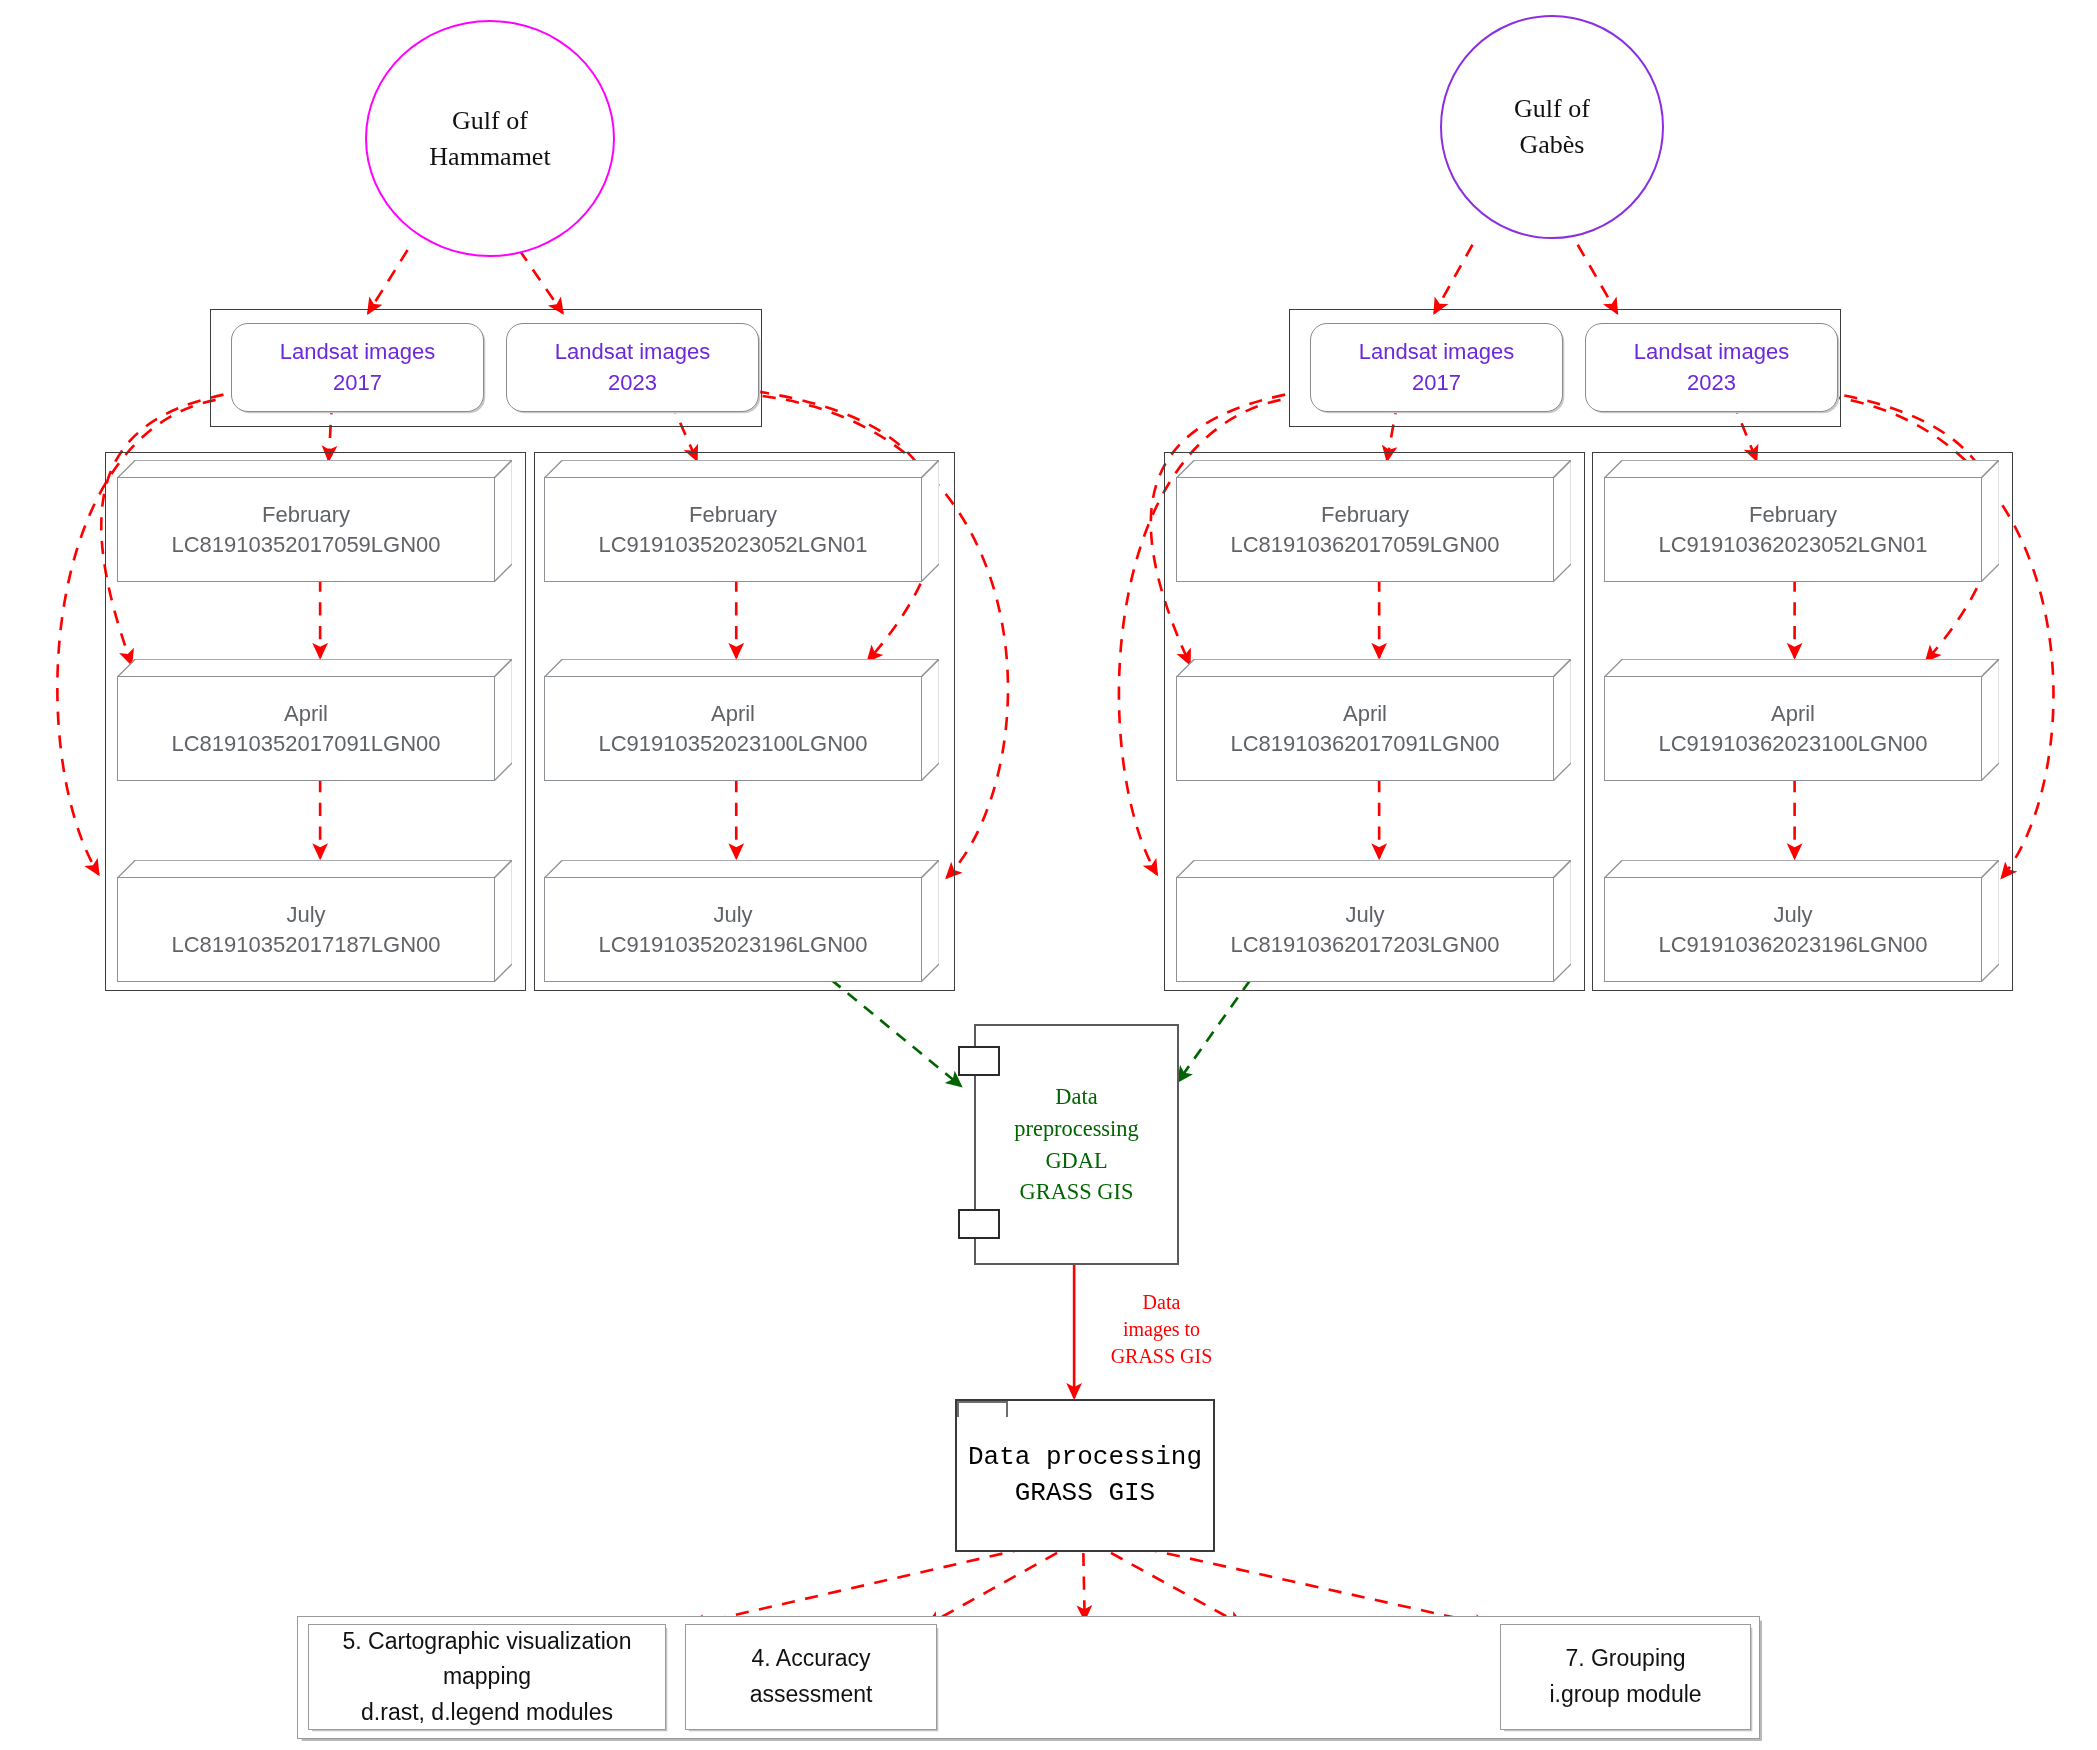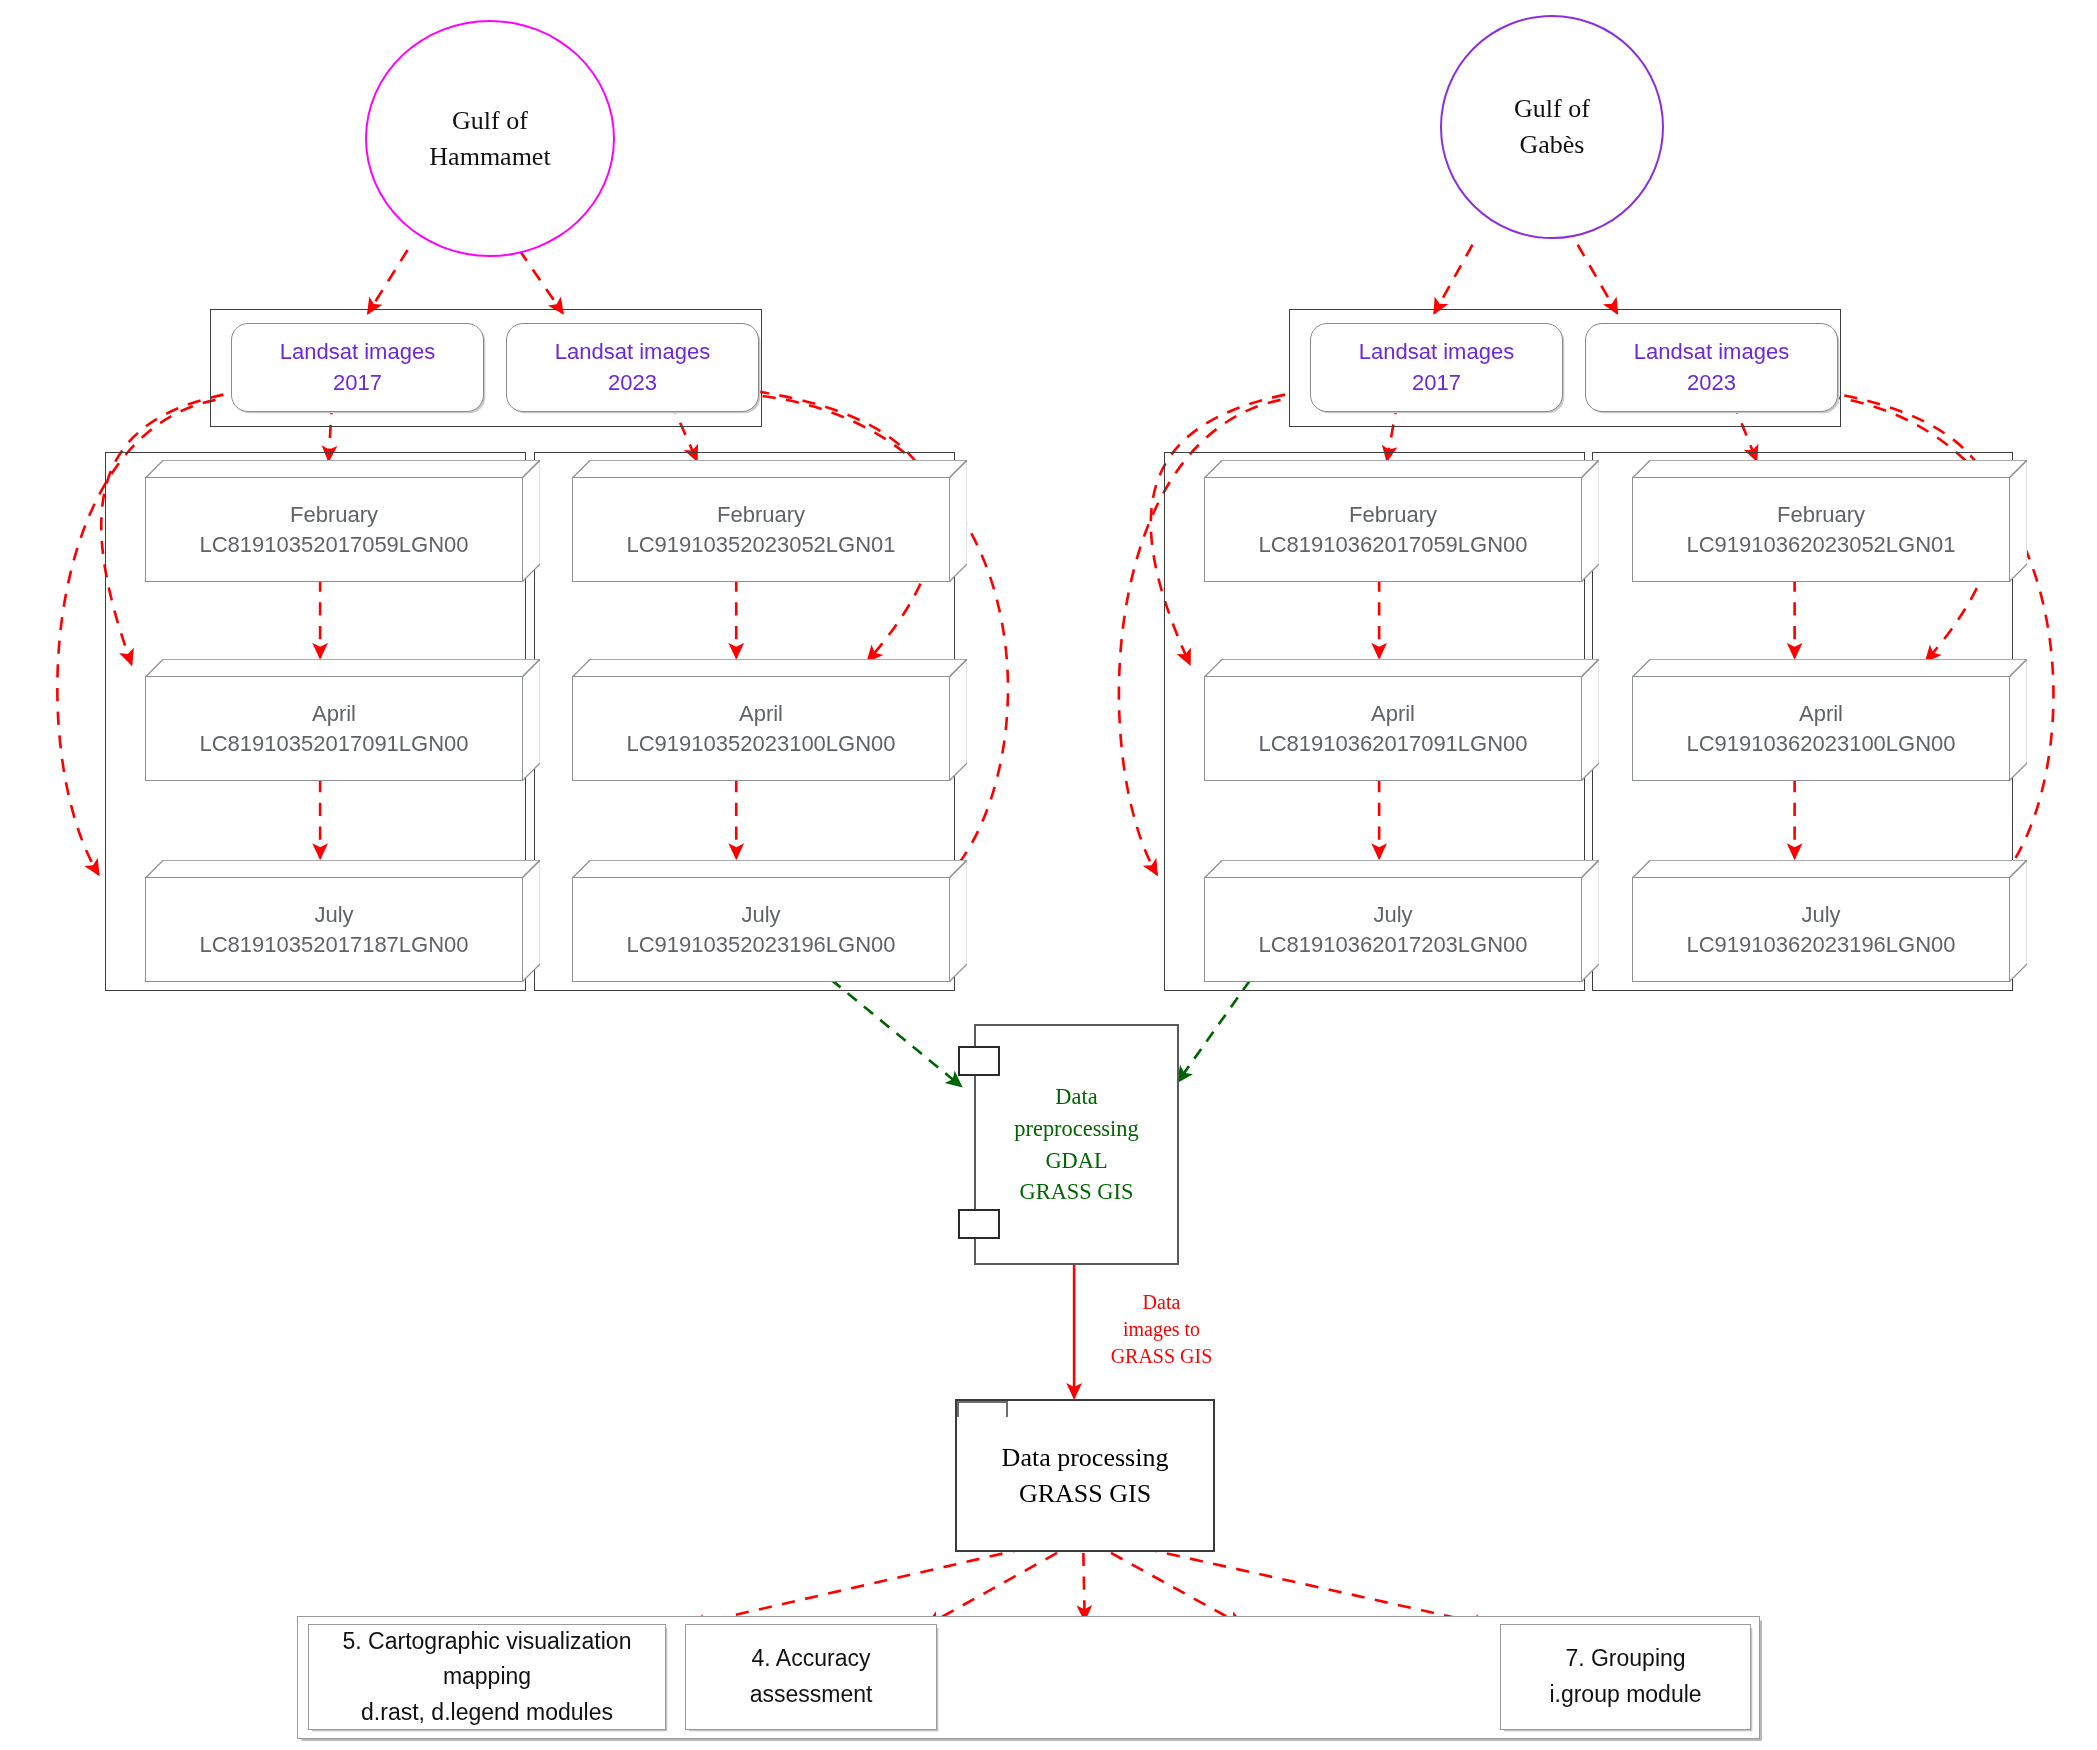--- a/index.html
+++ b/index.html
@@ -21,39 +21,39 @@
   
   .frame{border:1.3px solid #3d3d3d;background:transparent;}
 
   
   .rbox{border:1.3px solid #8a8a8a;border-radius:17px;background:#fff;
         display:flex;align-items:center;justify-content:center;text-align:center;
         color:#6d28d9;font-size:22px;line-height:1.38;
         box-shadow:2px 2px 0 -0.7px #c9c9c9;}
 
   
-  .cube{position:absolute;margin-left:28px;}
+  .cube{position:absolute;}
   .cube .face{position:absolute;left:0;bottom:0;right:17px;top:17px;
       border:1.3px solid #8d9195;background:#fff;
       display:flex;align-items:center;justify-content:center;text-align:center;
       color:#5f6367;font-size:22px;line-height:1.34;}
   .cube .topf{position:absolute;left:0;top:0;width:100%;height:18.4px;}
   .cube .sidef{position:absolute;right:0;top:0;width:18.4px;height:100%;}
 
   
   .component{border:2px solid #5a5a5a;background:#fff;position:absolute;
       display:flex;align-items:center;justify-content:center;text-align:center;
       font-family:"Liberation Serif",serif;font-size:22.4px;line-height:1.42;}
   .comp-tab{position:absolute;left:-18.4px;width:38px;height:26px;
       border:2px solid #2a2a2a;background:#fff;}
 
   
   .umlframe{border:2px solid #3a3a3a;background:#fff;position:absolute;
       display:flex;align-items:center;justify-content:center;text-align:center;
-      font-family:Liberation Serif, serif;font-size:26px;line-height:1.36;color:#000;}
+      font-family:Liberation Mono, monospace;font-size:26px;line-height:1.36;color:#000;}
   .uml-notch{position:absolute;left:0;top:0;width:51px;height:16px;
       border:2px solid #6d6d6d;border-bottom:none;background:#fff;box-sizing:border-box;}
 
   
   .sqbox{border:1.3px solid #9a9a9a;background:#fff;position:absolute;
       display:flex;align-items:center;justify-content:center;text-align:center;
       color:#111;font-size:23px;line-height:1.55;
       box-shadow:2.6px 2.6px 0 -1.3px #c4c4c4;}
   .bottomframe{position:absolute;border:1.3px solid #9a9a9a;background:#fff;
       box-shadow:3.3px 3.3px 0 -1.3px #b9b9b9;}

